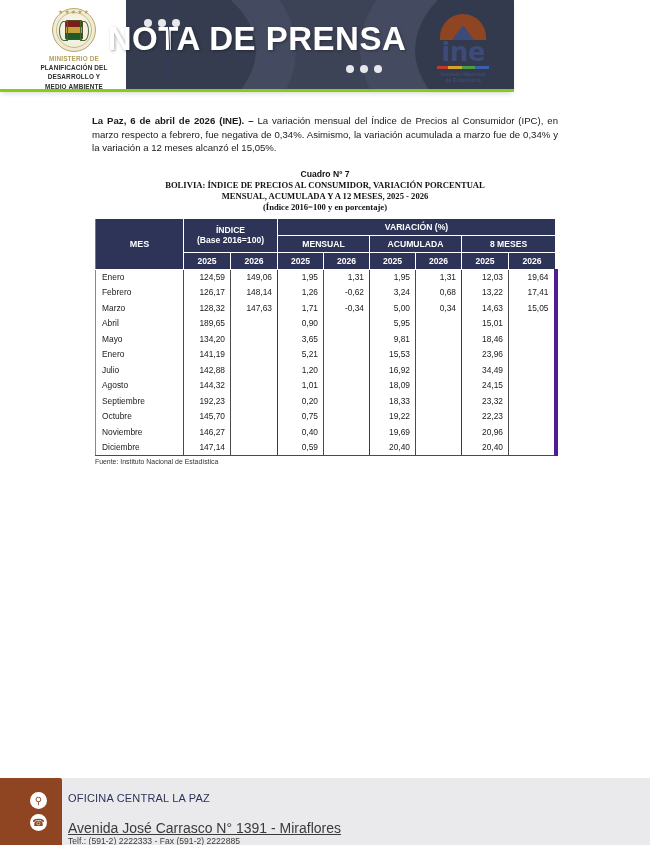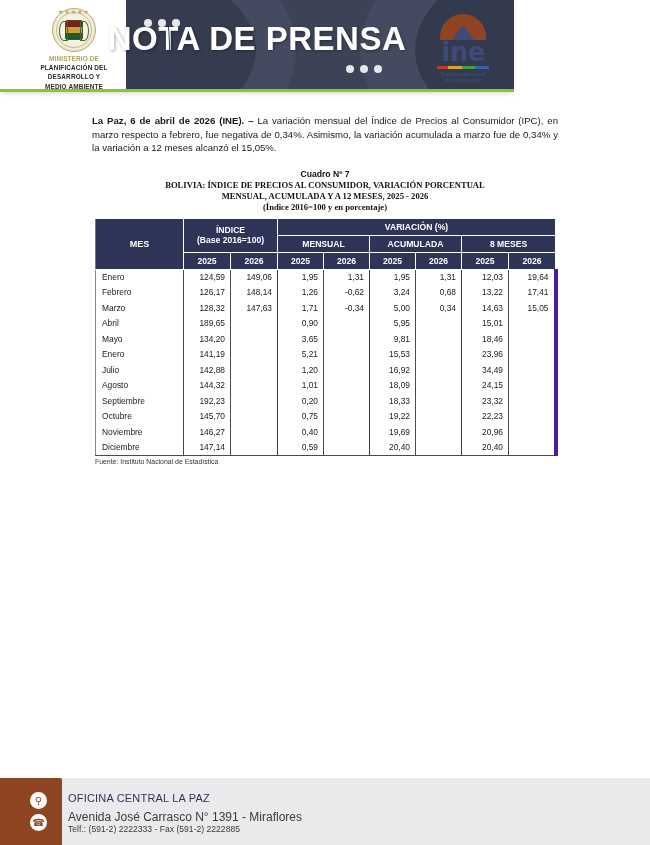--- a/index.html
+++ b/index.html
@@ -219,21 +219,21 @@
   .f-icon {
     position:absolute; left:30px; width:17px; height:17px; border-radius:50%;
     background:#ffffff; color:#8f4521;
     display:flex; align-items:center; justify-content:center;
     font-size:10px; line-height:1;
   }
   .f-icon.pin { top:14px; }
   .f-icon.tel { top:36px; }
   .f-text { position:absolute; left:68px; top:14px; }
   .f-title { font-size:11px; font-weight:normal; color:#2e3358; letter-spacing:0.2px; }
-  .f-line { font-size:12px; color:#3a3a3a; margin-top:6px; }
+  .f-line { font-size:14px; color:#3a3a3a; margin-top:16px;text-decoration:underline; }
   .f-line2 { font-size:8.6px; color:#3a3a3a; }
 </style>
 </head>
 <body>
 
 <div class="page">
 
   <div class="header">
 
     <div class="header-banner">

